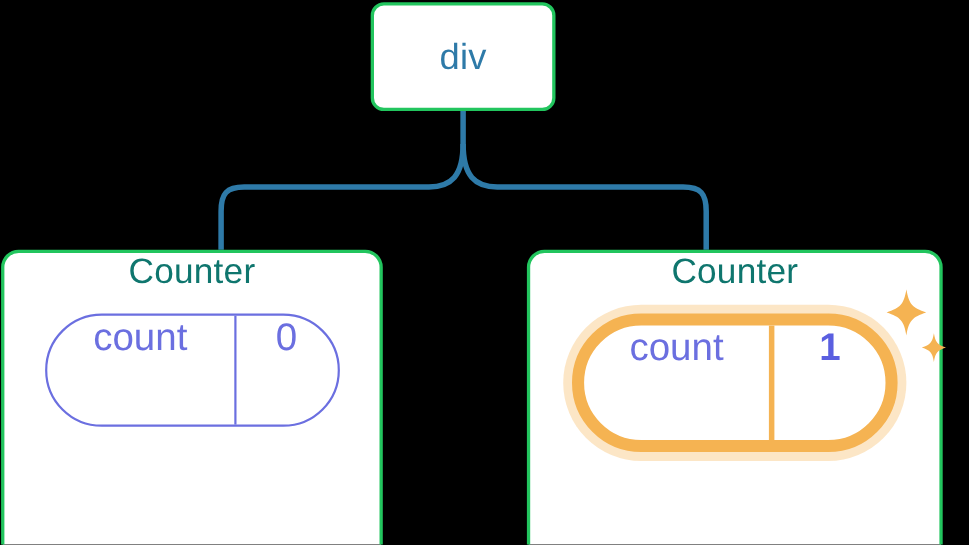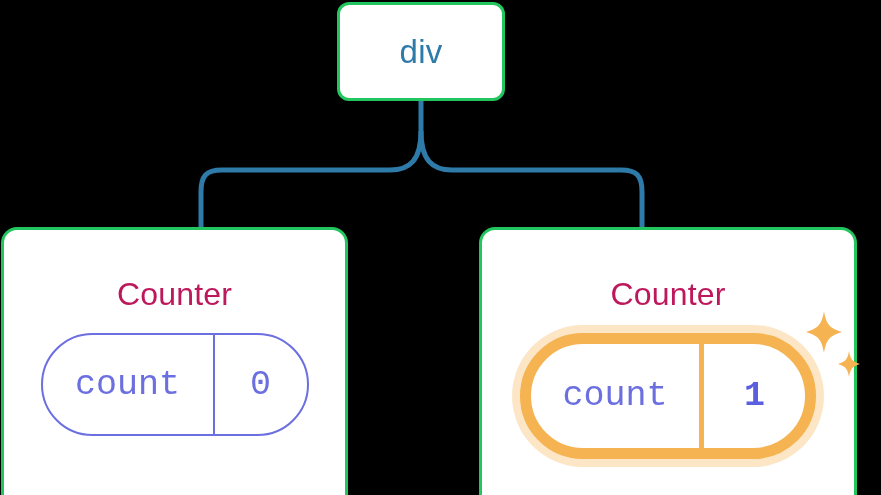--- a/index.html
+++ b/index.html
@@ -65,23 +65,22 @@
     border-radius: 16px;
     display: flex;
     flex-direction: column;
     align-items: center;
   }
 
   .node-child-left  { left: 1px;   width: 347px; }
   .node-child-right { left: 479px; width: 378px; }
 
   .node-title {
-    color: #be185d;
+    color: #0f766e;
     font-size: 32px;
-    margin-top: 48px;
     letter-spacing: 0.2px;
     line-height: 1;
   }
 
   
   .pill-wrap {
     position: relative;
     margin-top: 23px;
   }
 
@@ -103,24 +102,22 @@
   .pill-highlight {
     width: 296px;
     height: 126px;
     border: 11px solid #f5b352;
     border-radius: 63px;
     box-shadow: 0 0 0 8px rgba(245, 179, 82, 0.33);
   }
 
   .pill-cell {
     display: flex;
-    align-items: center;
     justify-content: center;
     box-sizing: border-box;
-    font-family: Liberation Mono, monospace;
   }
 
   .pill-plain .pill-key {
     flex: 0 0 172px;
     border-right: 2px solid #6b6fe0;
   }
   .pill-plain .pill-val {
     flex: 1 1 auto;
   }
   .pill-plain .pill-key-text,

